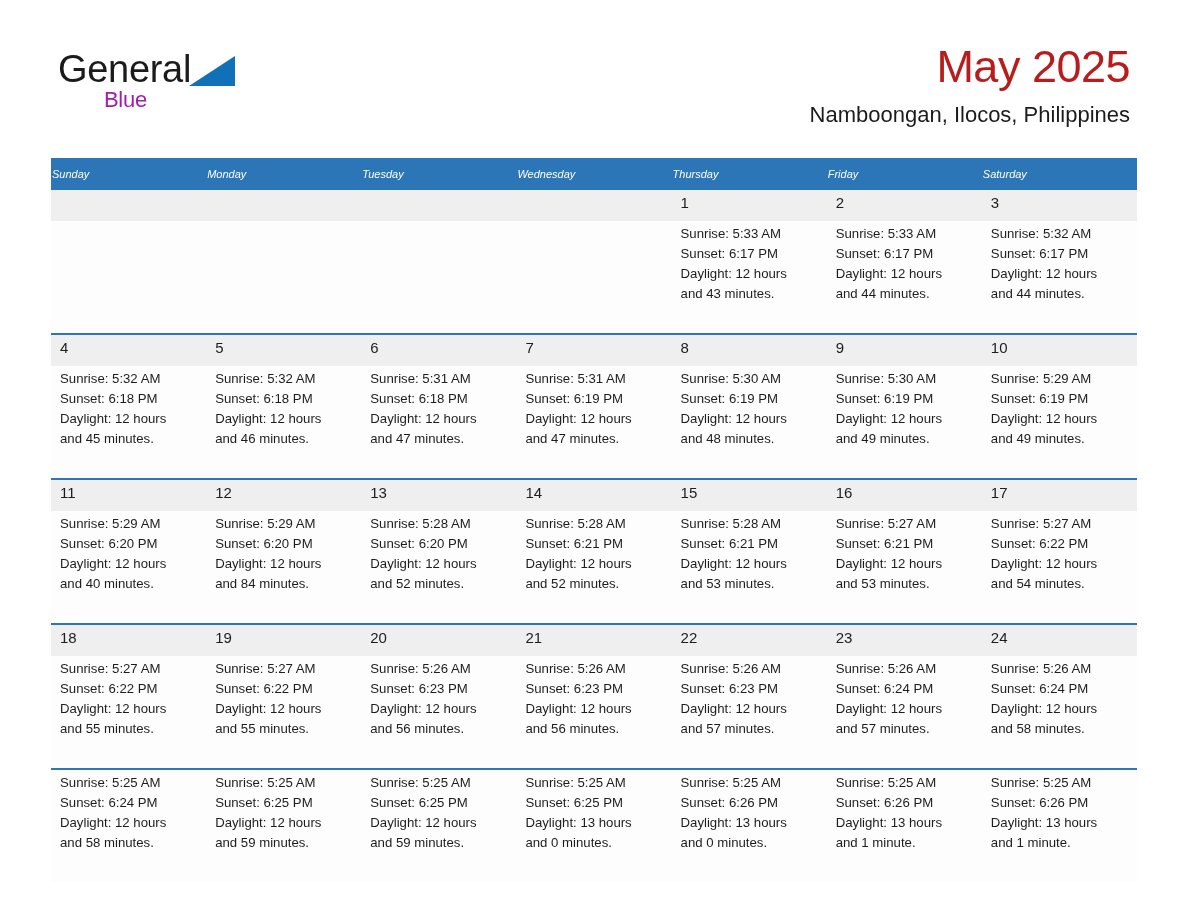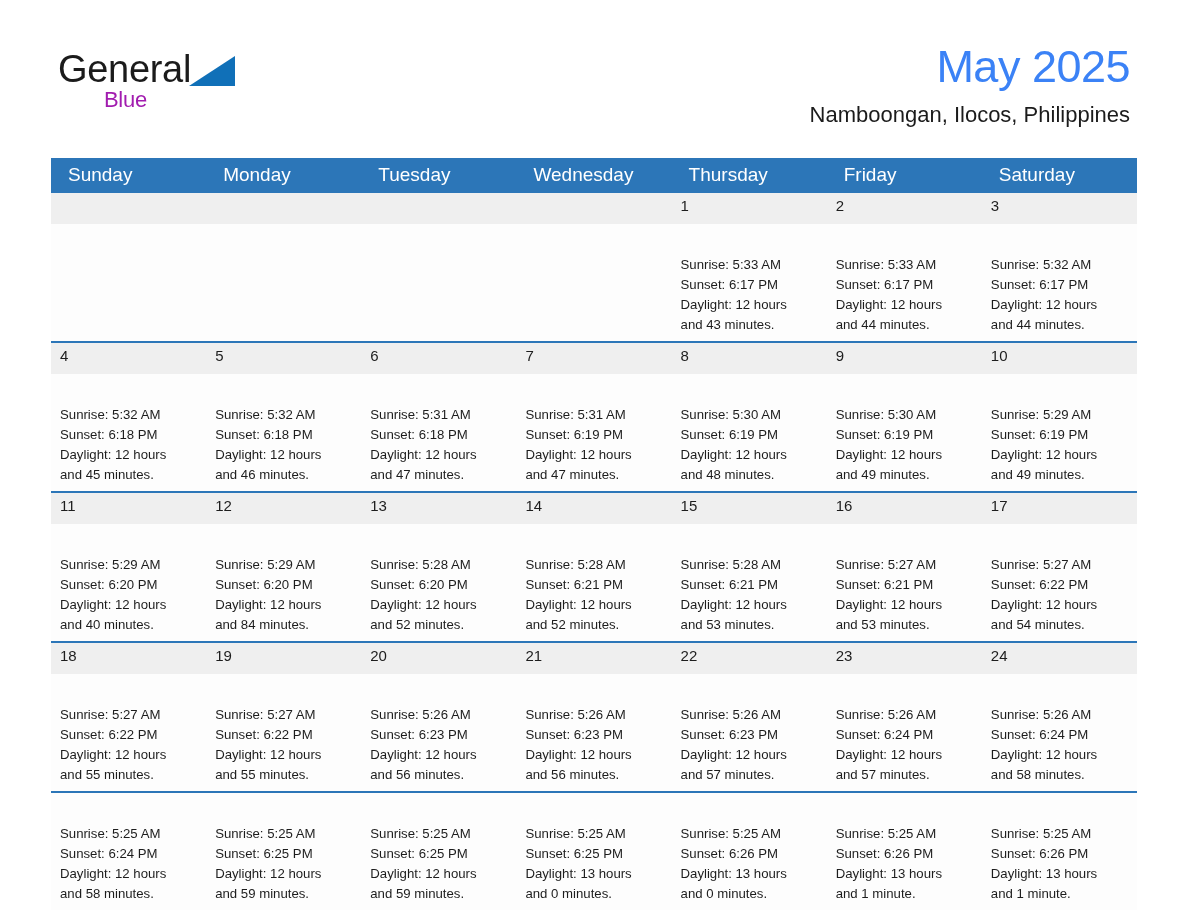--- a/index.html
+++ b/index.html
@@ -68,21 +68,21 @@
 
   .title-block {
     position: absolute;
     right: 58px;
     top: 40px;
     text-align: right;
   }
   .month-title {
     font-size: 45px;
     font-weight: 400;
-    color: #3b82f6;
+    color: #b91c1c;
     line-height: 54px;
     letter-spacing: -0.5px;
   }
   .location {
     margin-top: 8px;
     font-size: 22px;
     font-weight: 400;
     color: #1b1b1b;
     line-height: 26px;
   }
@@ -95,26 +95,27 @@
     width: 1086px;
   }
   .cal-table {
     width: 1086px;
     border-collapse: collapse;
     table-layout: fixed;
   }
   .cal-table th {
     background: #2c76b8;
     color: #ffffff;
-    font-size: 19px;
+    font-size: 11px;
     font-weight: 400;
     text-align: left;
-    padding: 6px 0 7px 17px;
+    padding: 6px 0 7px 1px;
     height: 19px;
     border: none;
+    font-style: italic;
   }
   .daynum-row td {
     background: #efefef;
     height: 25px;
     padding: 4px 0 2px 9px;
     font-size: 15px;
     color: #1d1d1d;
     vertical-align: top;
     border: none;
     line-height: 18px;
@@ -127,21 +128,20 @@
     border: none;
     border-bottom: 2px solid #2c76b8;
   }
   .last-week .detail-row td {
     border-bottom: none;
   }
   .cell-lines {
     font-size: 13.2px;
     line-height: 20px;
     color: #1d1d1d;
-    margin-top: 28px;
   }
   .cell-lines div { white-space: nowrap; }
   .empty-cell .cell-lines { visibility: hidden; }
 </style>
 </head>
 <body>
 
 <div class="page">
 
   <div class="header">

